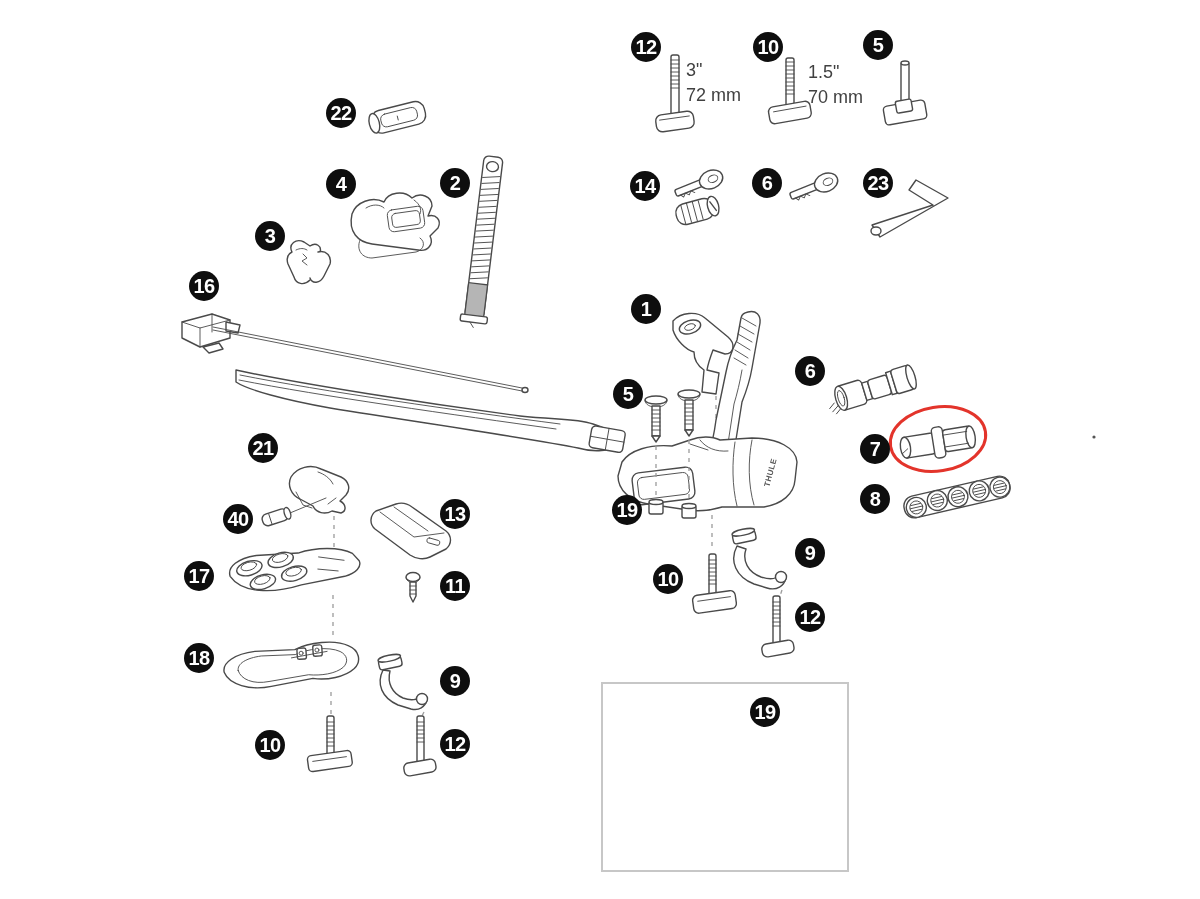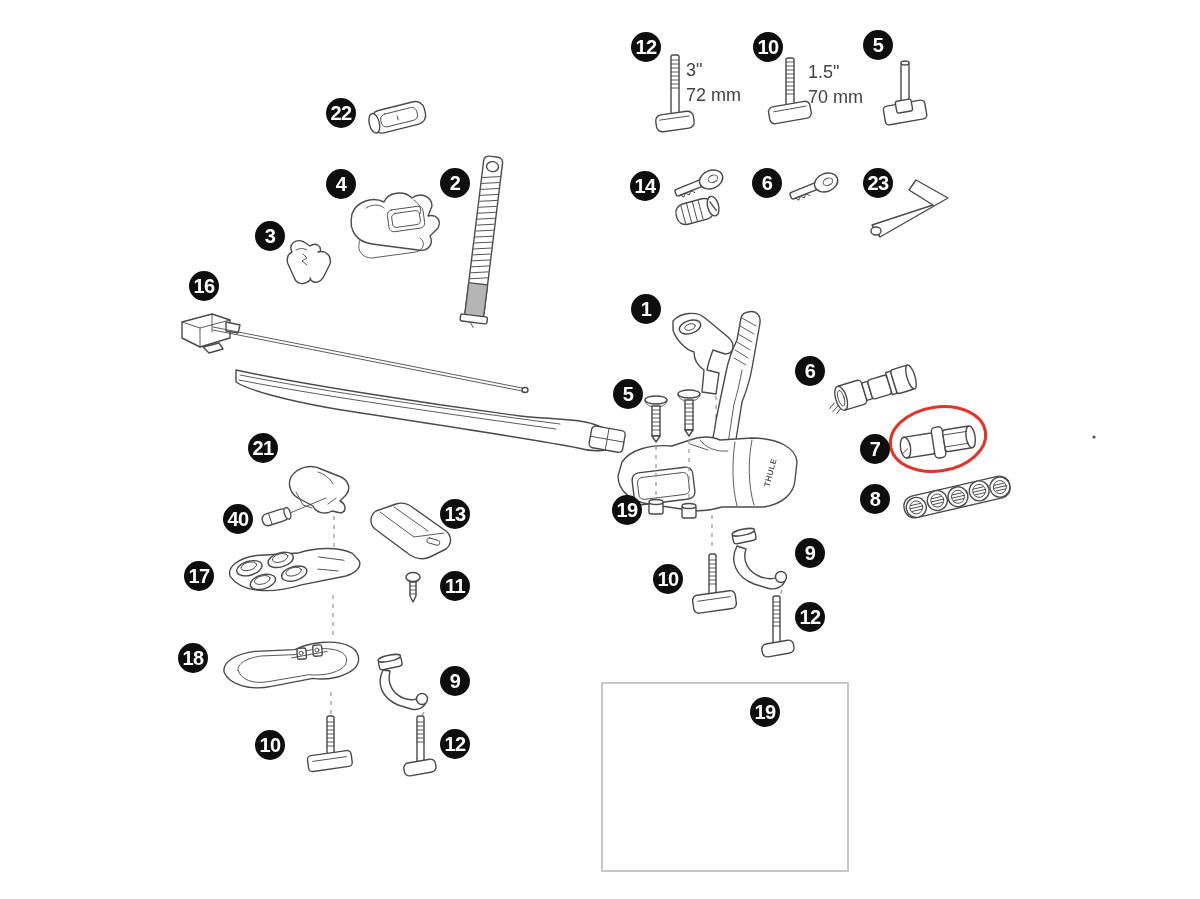--- a/index.html
+++ b/index.html
@@ -404,19 +404,19 @@
   <div class="callout" style="left:875px;top:499px">8</div>
   <div class="callout" style="left:627px;top:510px">19</div>
   <div class="callout" style="left:668px;top:579px">10</div>
   <div class="callout" style="left:810px;top:553px">9</div>
   <div class="callout" style="left:810px;top:617px">12</div>
   <div class="callout" style="left:263px;top:448px">21</div>
   <div class="callout" style="left:238px;top:519px">40</div>
   <div class="callout" style="left:455px;top:514px">13</div>
   <div class="callout" style="left:199px;top:576px">17</div>
   <div class="callout" style="left:455px;top:586px">11</div>
-  <div class="callout" style="left:193px;top:658px">18</div>
+  <div class="callout" style="left:199px;top:658px">18</div>
   <div class="callout" style="left:270px;top:745px">10</div>
   <div class="callout" style="left:455px;top:681px">9</div>
   <div class="callout" style="left:455px;top:744px">12</div>
   <div class="callout" style="left:765px;top:712px">19</div>
 
 </div>
 
 </body></html>

